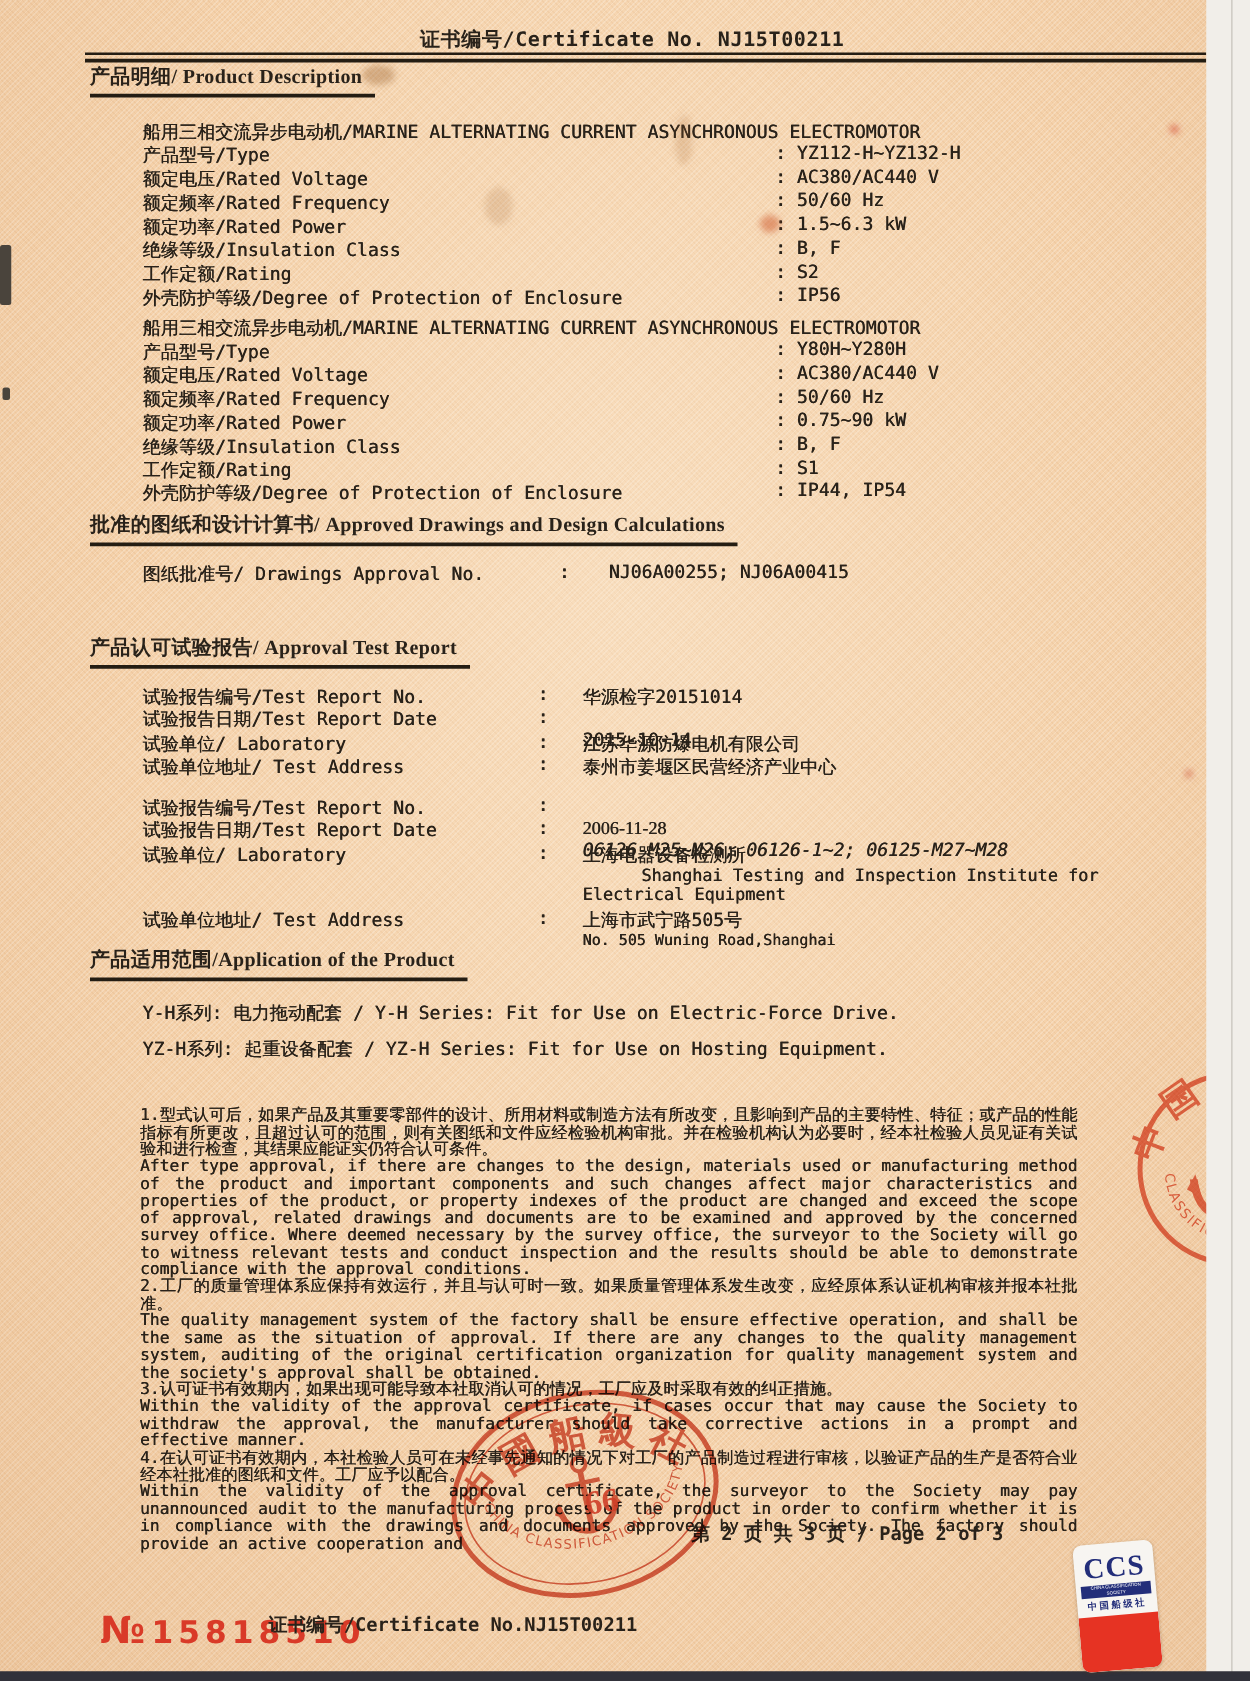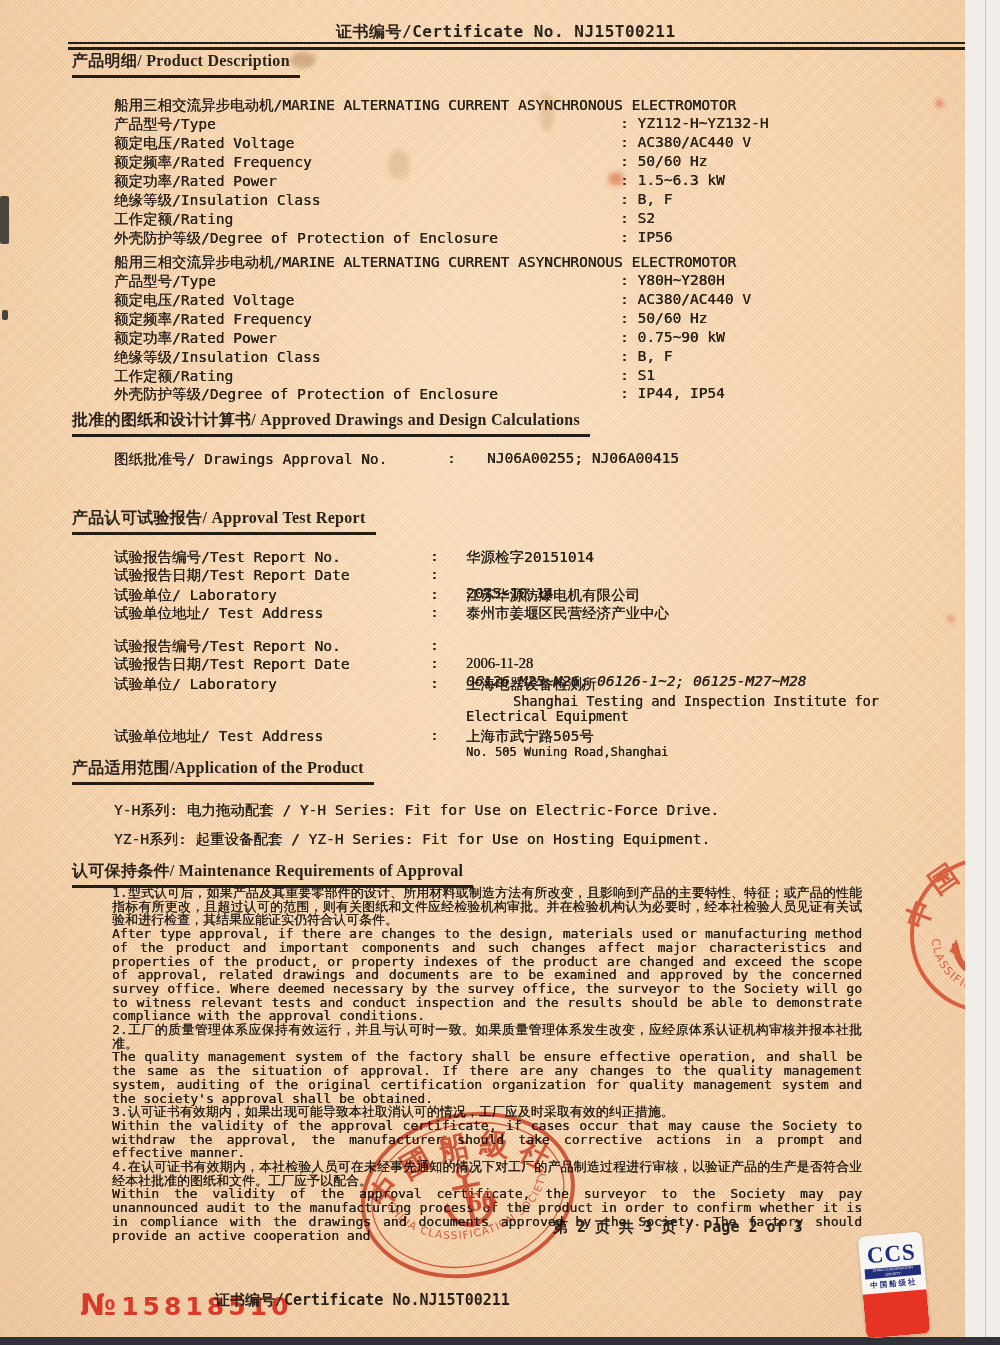--- a/index.html
+++ b/index.html
@@ -120,21 +120,20 @@
   <div class="abs val" style="left:466px;top:708px;font-size:13.5px;">Electrical Equipment</div>
   <div class="abs lbl" style="left:114px;top:727px;">试验单位地址/ Test Address</div>
   <div class="abs coln" style="left:430px;top:727px;">:</div>
   <div class="abs val" style="left:466px;top:727px;">上海市武宁路505号</div>
   <div class="abs val" style="left:466px;top:745px;font-size:12px;">No. 505 Wuning Road,Shanghai</div>
 
   <div class="abs sect" style="left:72px;top:758px;">产品适用范围/Application of the Product</div>
   <div class="abs app-line" style="left:114px;top:801px;">Y-H系列: 电力拖动配套 / Y-H Series: Fit for Use on Electric-Force Drive.</div>
   <div class="abs app-line" style="left:114px;top:830px;">YZ-H系列: 起重设备配套 / YZ-H Series: Fit for Use on Hosting Equipment.</div>
 
-  <div class="abs sect" style="left:72px;top:861px;">认可保持条件/ Maintenance Requirements of Approval</div>
   <div class="paras">
     <p class="para">1.型式认可后，如果产品及其重要零部件的设计、所用材料或制造方法有所改变，且影响到产品的主要特性、特征；或产品的性能指标有所更改，且超过认可的范围，则有关图纸和文件应经检验机构审批。并在检验机构认为必要时，经本社检验人员见证有关试验和进行检查，其结果应能证实仍符合认可条件。</p>
     <p class="para">After type approval, if there are changes to the design, materials used or manufacturing method of the product and important components and such changes affect major characteristics and properties of the product, or property indexes of the product are changed and exceed the scope of approval, related drawings and documents are to be examined and approved by the concerned survey office. Where deemed necessary by the survey office, the surveyor to the Society will go to witness relevant tests and conduct inspection and the results should be able to demonstrate compliance with the approval conditions.</p>
     <p class="para">2.工厂的质量管理体系应保持有效运行，并且与认可时一致。如果质量管理体系发生改变，应经原体系认证机构审核并报本社批准。</p>
     <p class="para">The quality management system of the factory shall be ensure effective operation, and shall be the same as the situation of approval. If there are any changes to the quality management system, auditing of the original certification organization for quality management system and the society's approval shall be obtained.</p>
     <p class="para">3.认可证书有效期内，如果出现可能导致本社取消认可的情况，工厂应及时采取有效的纠正措施。</p>
     <p class="para">Within the validity of the approval certificate, if cases occur that may cause the Society to withdraw the approval, the manufacturer should take corrective actions in a prompt and effective manner.</p>
     <p class="para">4.在认可证书有效期内，本社检验人员可在未经事先通知的情况下对工厂的产品制造过程进行审核，以验证产品的生产是否符合业经本社批准的图纸和文件。工厂应予以配合。</p>
     <p class="para">Within the validity of the approval certificate, the surveyor to the Society may pay unannounced audit to the manufacturing process of the product in order to confirm whether it is in compliance with the drawings and documents approved by the Society. The factory should provide an active cooperation and</p>
   </div>

